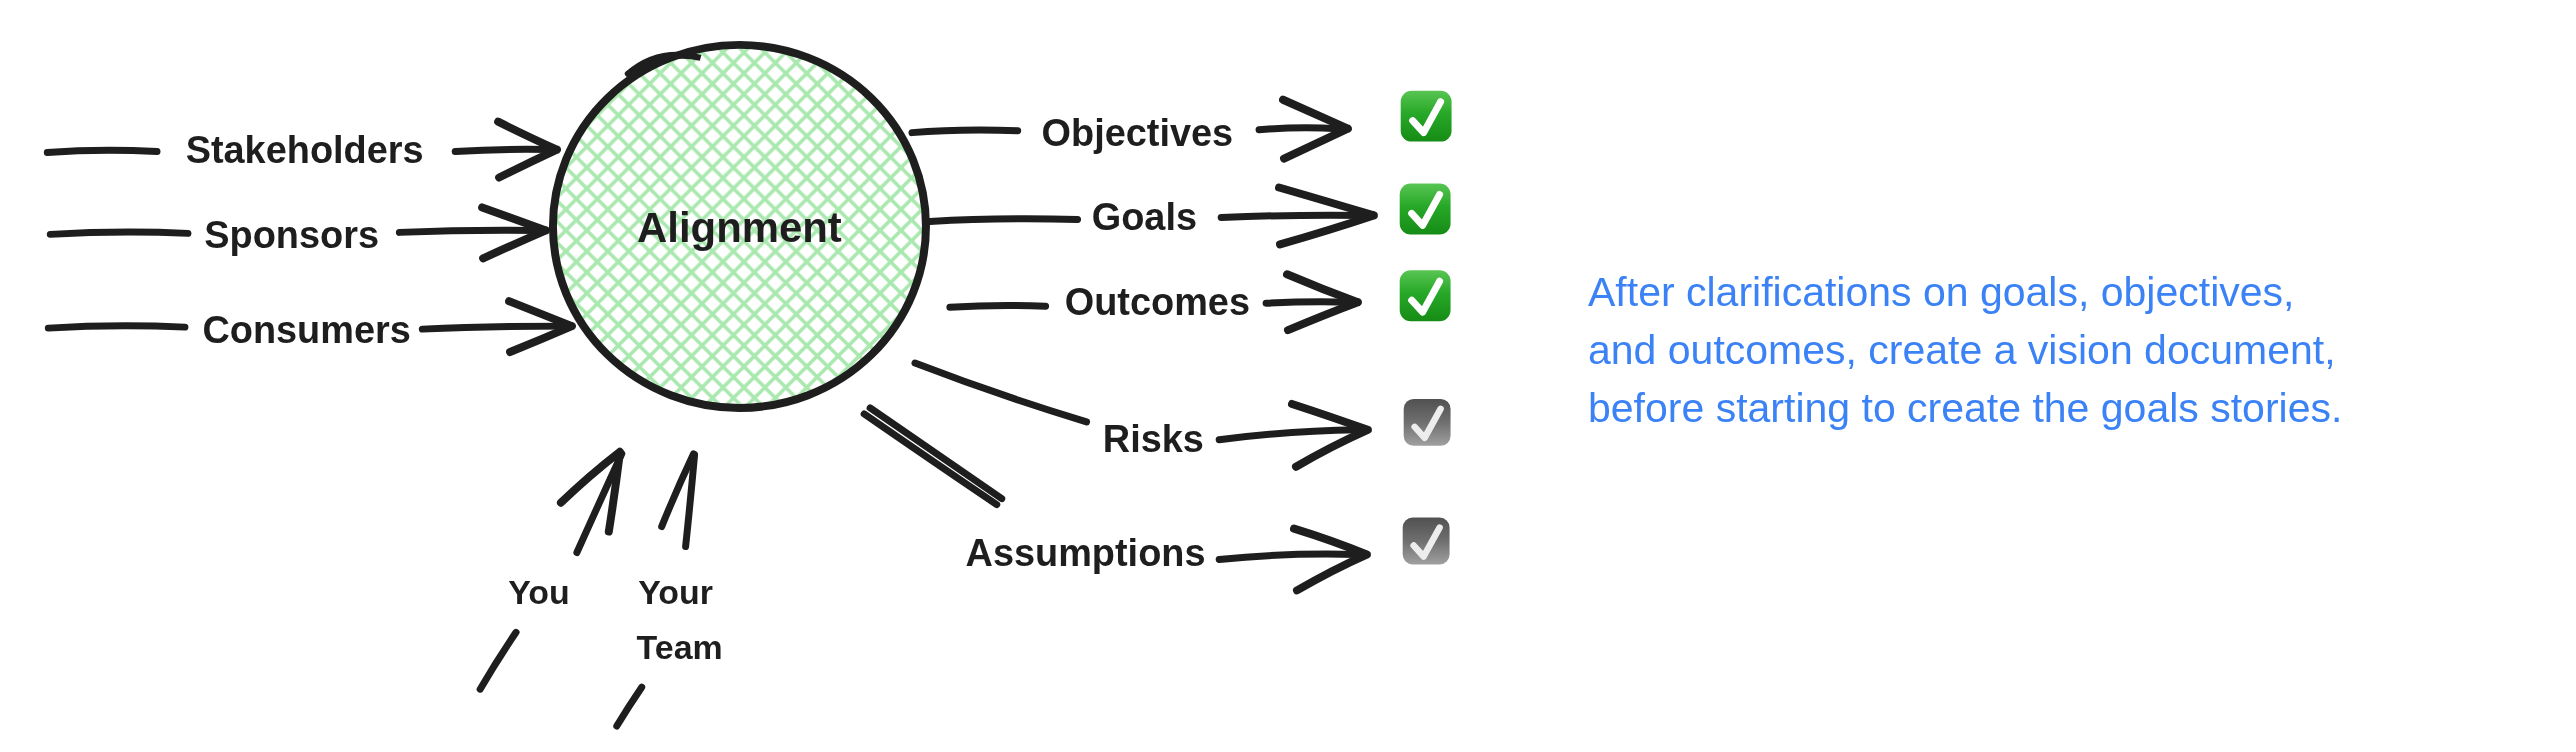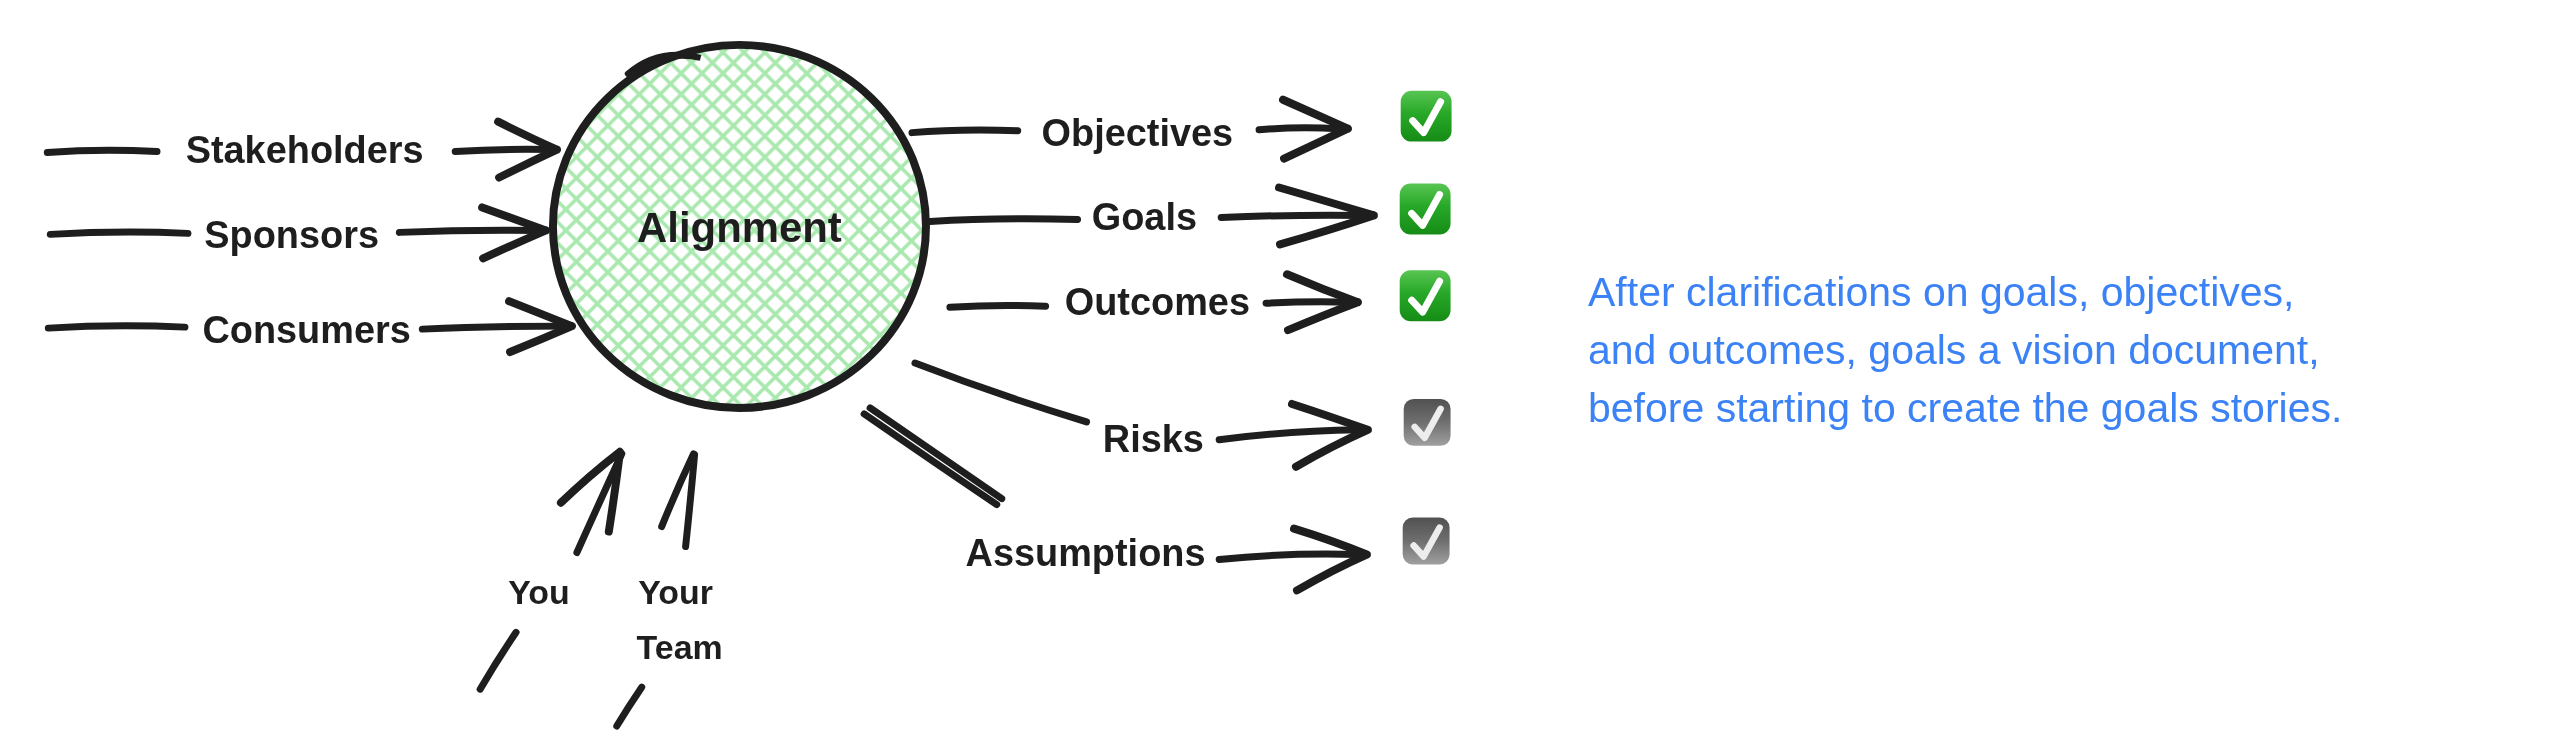--- a/index.html
+++ b/index.html
@@ -200,18 +200,18 @@
       <path class="ink-line" d="M663 528 Q678 491 695 455"></path>
       <path class="ink-line" d="M687 548 Q692 501 696 456"></path>
       <path class="ink-line" d="M618 728 Q630 708 643 689"></path>
       <text class="hand-label-small" x="677" y="606" text-anchor="middle">Your</text>
       <text class="hand-label-small" x="681" y="661" text-anchor="middle">Team</text>
     </g>
   </svg>
 
   <div id="note">
     <div class="note-line">After clarifications on goals, objectives,</div>
-    <div class="note-line">and outcomes, goals a vision document,</div>
+    <div class="note-line">and outcomes, create a vision document,</div>
     <div class="note-line">before starting to create the goals stories.</div>
   </div>
 
 </div>
 
 
 </body></html>

